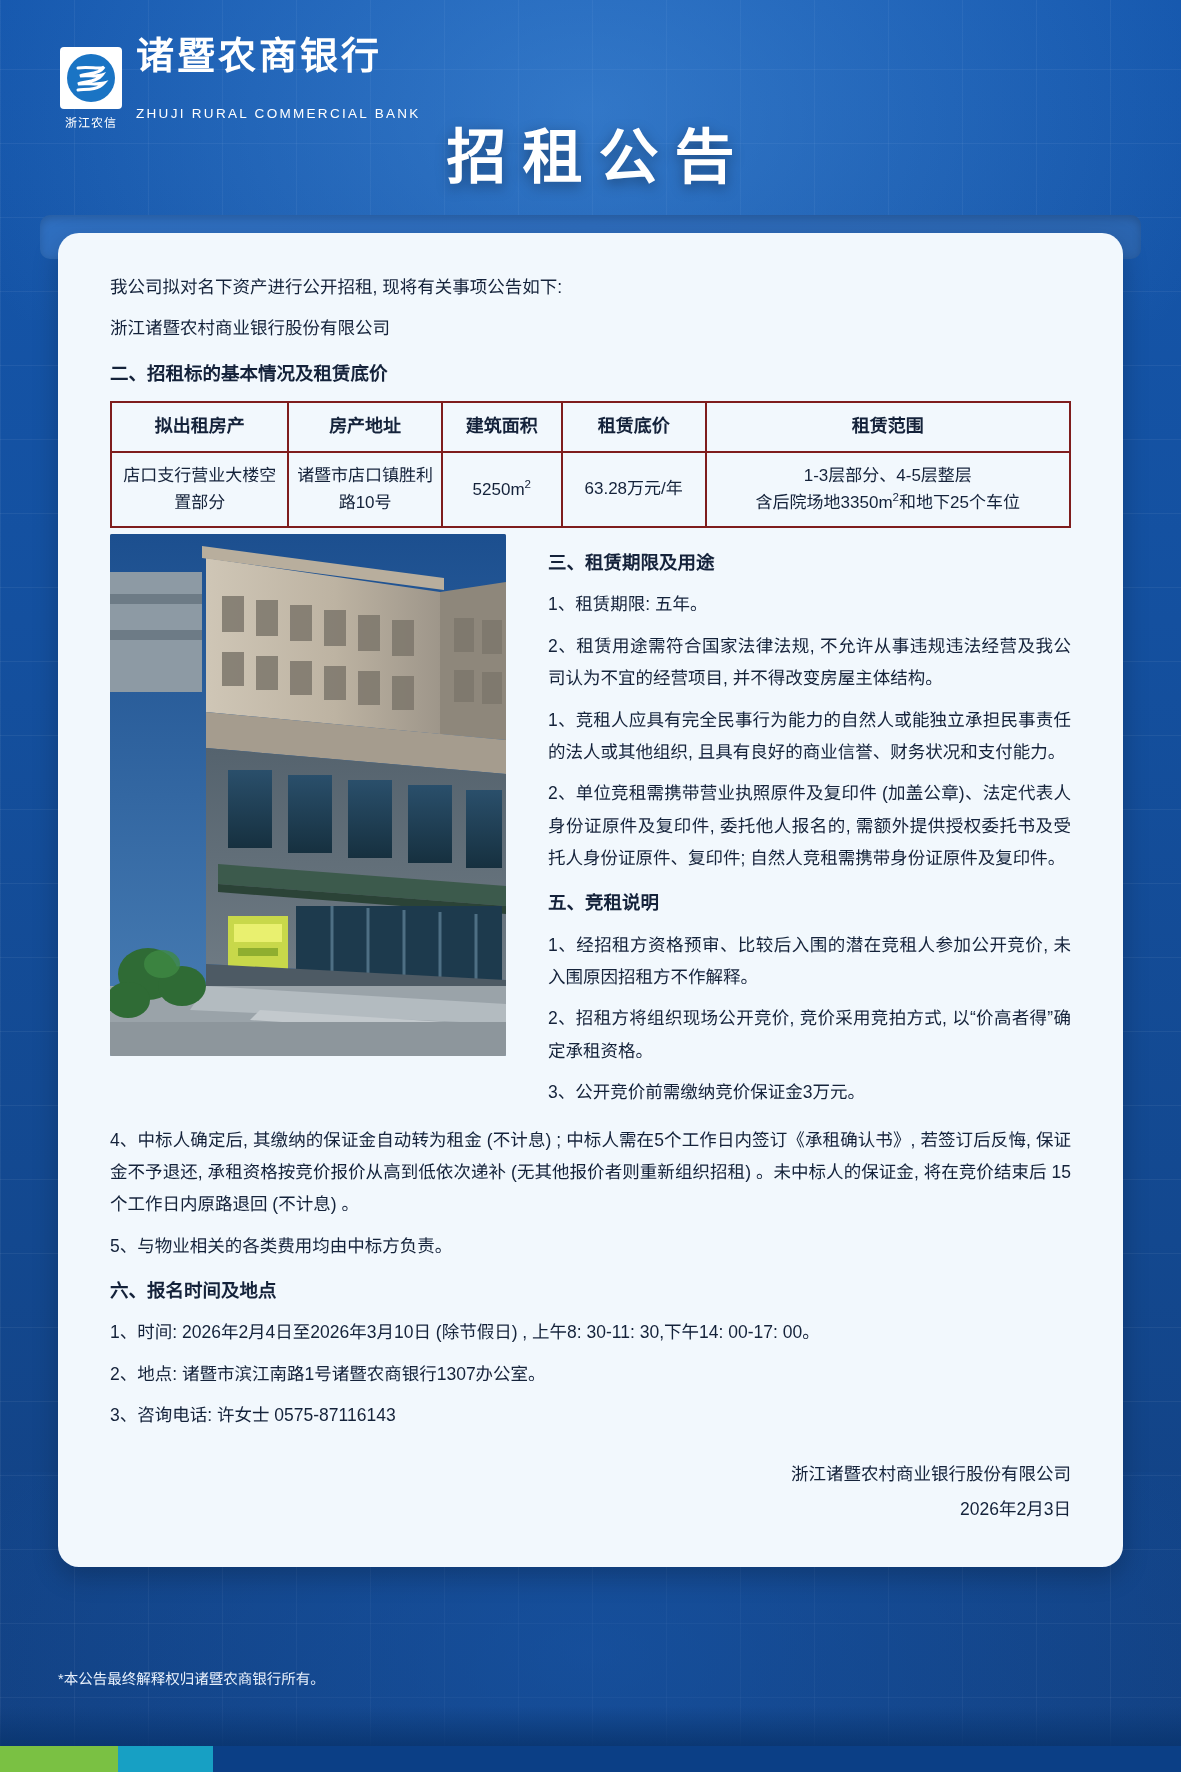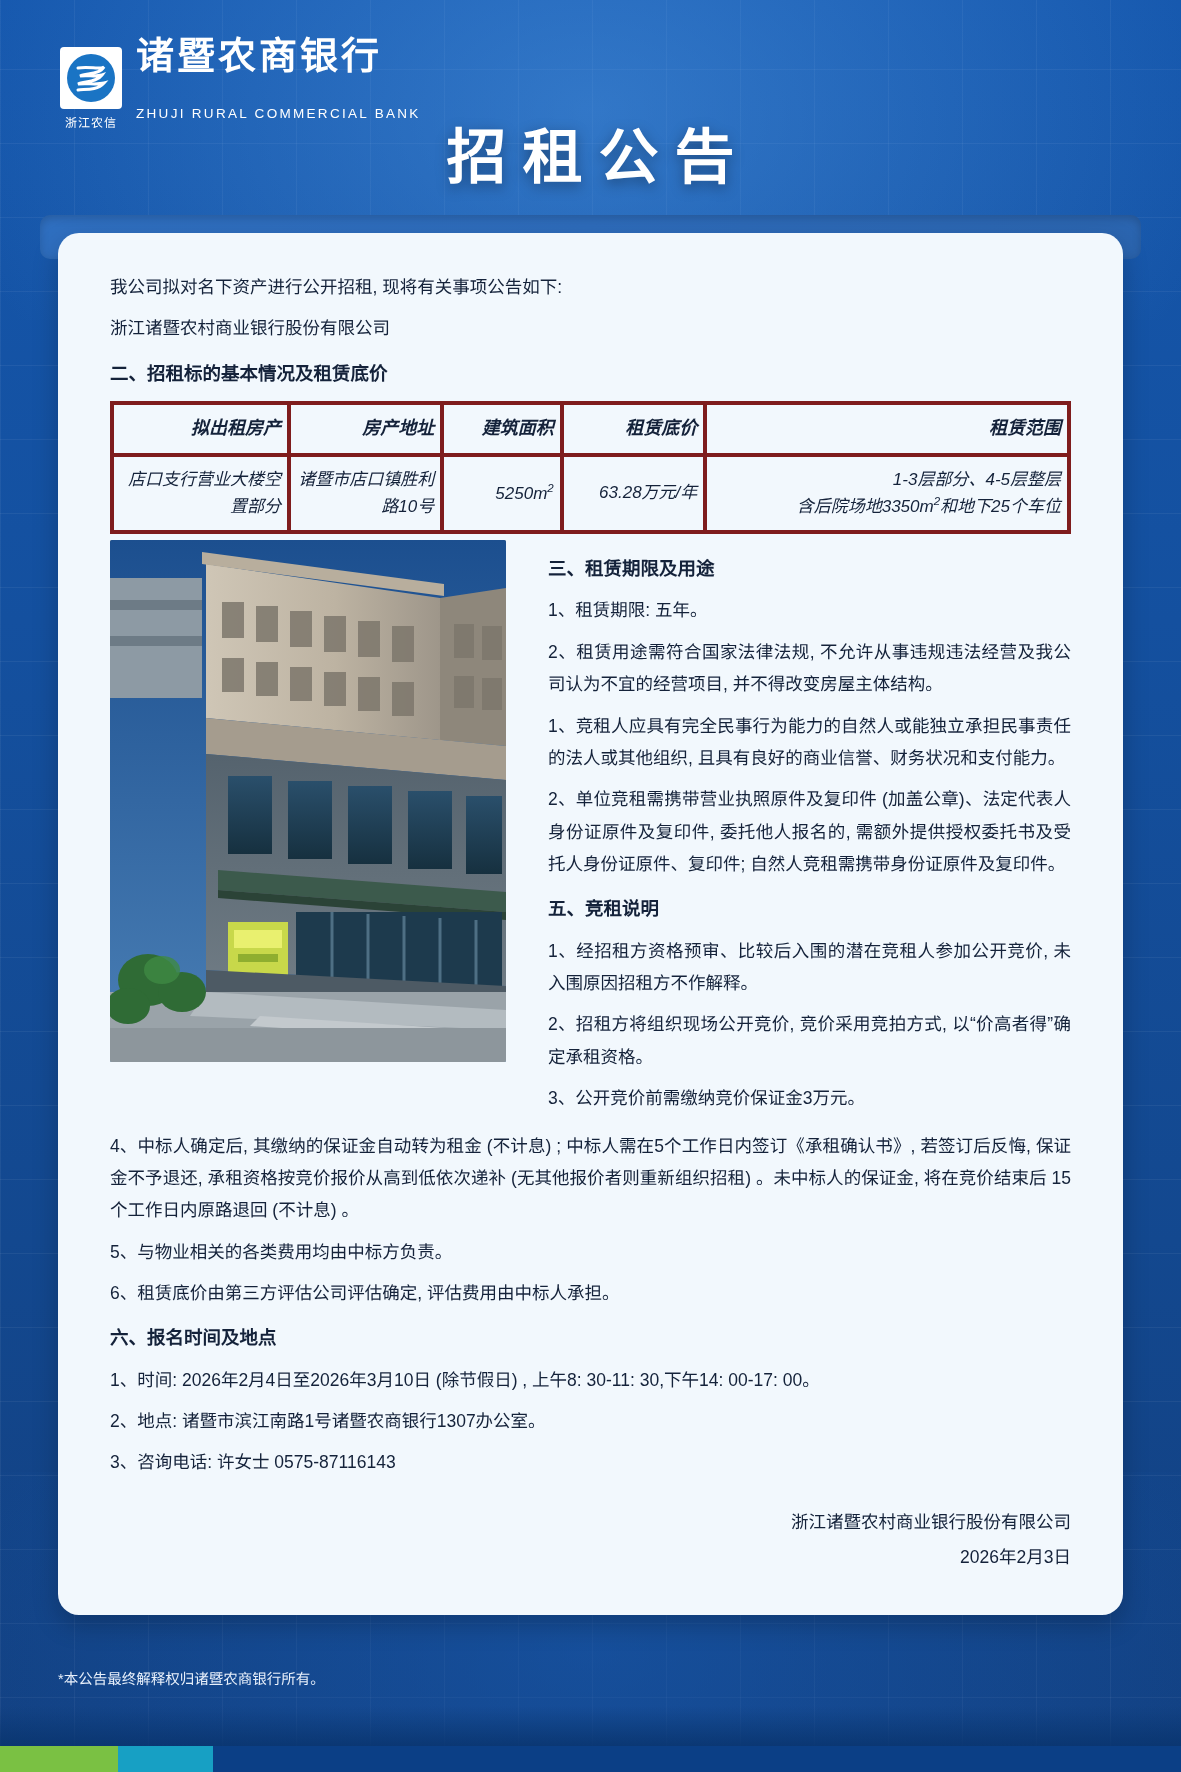--- a/index.html
+++ b/index.html
@@ -147,26 +147,25 @@
   .para { margin: 0 0 6px 0; text-align: justify; }
 
   
   table.lease {
     width: 100%;
     border-collapse: collapse;
     margin: 10px 0 6px 0;
     font-size: 17px;
   }
   table.lease th, table.lease td {
-    border: 4px solid #7f1d1d;
-    text-align: right;
+    border: 2px solid #7f1d1d;
+    text-align: center;
     vertical-align: middle;
     padding: 10px 6px;
     line-height: 1.55;
-    font-style: italic;
   }
   table.lease th { font-weight: bold; font-size: 18px; }
   .note-right {
     text-align: right;
     font-size: 16.5px;
     margin: 2px 0 12px 0;
   }
 
   
   .two-col {
@@ -390,21 +389,20 @@
 
         <div class="sec-head">五、竞租说明</div>
         <p class="para">1、经招租方资格预审、比较后入围的潜在竞租人参加公开竞价, 未入围原因招租方不作解释。</p>
         <p class="para">2、招租方将组织现场公开竞价, 竞价采用竞拍方式, 以“价高者得”确定承租资格。</p>
         <p class="para">3、公开竞价前需缴纳竞价保证金3万元。</p>
       </div>
     </div>
 
     <p class="para">4、中标人确定后, 其缴纳的保证金自动转为租金 (不计息) ; 中标人需在5个工作日内签订《承租确认书》, 若签订后反悔, 保证金不予退还, 承租资格按竞价报价从高到低依次递补 (无其他报价者则重新组织招租) 。未中标人的保证金, 将在竞价结束后 15 个工作日内原路退回 (不计息) 。</p>
     <p class="para">5、与物业相关的各类费用均由中标方负责。</p>
-    <p class="para">6、租赁底价由第三方评估公司评估确定, 评估费用由中标人承担。</p>
 
     <div class="sec-head">六、报名时间及地点</div>
     <p class="para">1、时间: 2026年2月4日至2026年3月10日 (除节假日) , 上午8: 30-11: 30,下午14: 00-17: 00。</p>
     <p class="para">2、地点: 诸暨市滨江南路1号诸暨农商银行1307办公室。</p>
     <p class="para">3、咨询电话: 许女士 0575-87116143</p>
 
     <div class="sign">
       <div>浙江诸暨农村商业银行股份有限公司</div>
       <div>2026年2月3日</div>
     </div>

